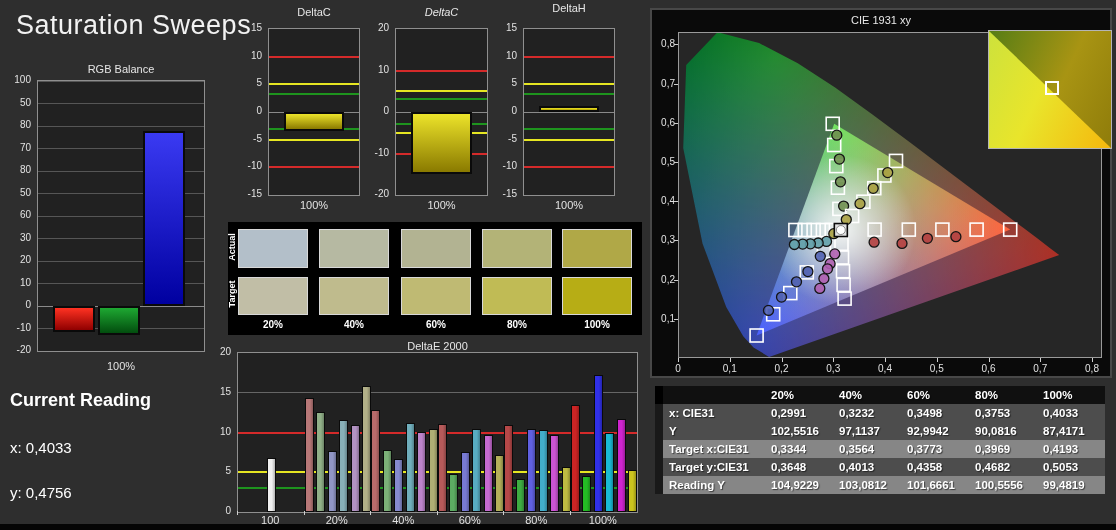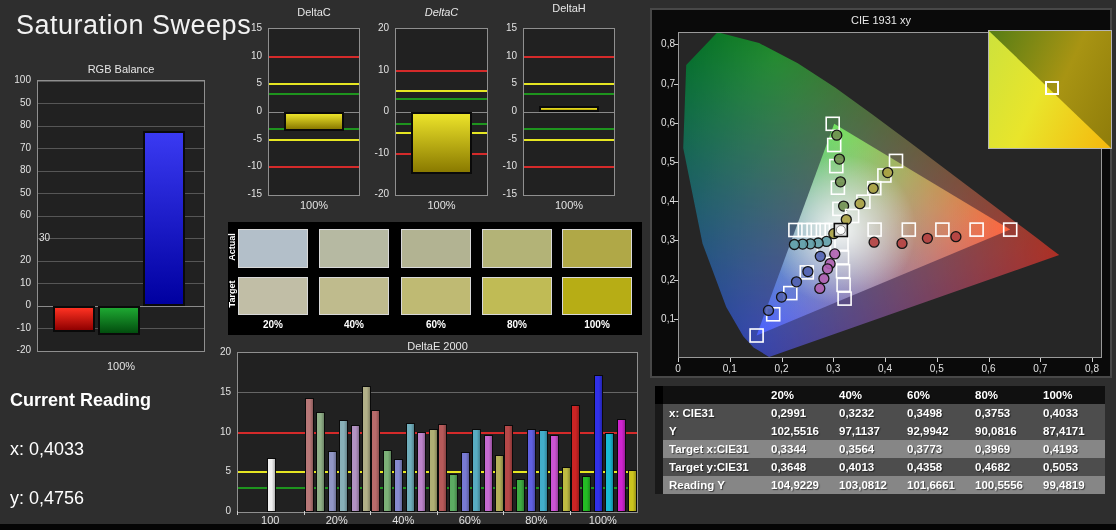--- a/index.html
+++ b/index.html
@@ -35,21 +35,21 @@
   #cie-title{position:absolute;left:0;right:0;top:4px;text-align:center;font-size:11px;color:#e8e8e8;}
   .cietick{position:absolute;font-size:10px;color:#e2e2e2;}
   #cie-inset{position:absolute;left:336px;top:20px;width:124px;height:119px;border:1px solid #b5b5b5;box-sizing:border-box;
     background:linear-gradient(115deg,#cde23c 0%,#e9e52b 45%,#f5b70d 100%);}
   #cie-inset .dark-half{position:absolute;inset:0;clip-path:polygon(0 0,100% 0,100% 100%);
     background:linear-gradient(115deg,#557d15 0%,#a89413 55%,#8f7c0a 100%);}
   #cie-inset .inset-marker{position:absolute;width:14px;height:14px;border:2px solid #fff;box-sizing:border-box;}
   
   #current-reading{position:absolute;left:10px;top:390px;color:#fff;}
   #current-reading .cr-title{font-size:18px;font-weight:bold;margin-bottom:8px;}
-  #current-reading .cr-line{font-size:18px;margin-bottom:9px;margin-top:28px;}
+  #current-reading .cr-line{font-size:15px;margin-bottom:9px;margin-top:28px;}
   
   #data-table{position:absolute;left:655px;top:386px;border-collapse:collapse;font-size:11.5px;color:#fff;}
   #data-table td{padding:1px 4px 2px 6px;height:15px;white-space:nowrap;font-weight:bold;
     text-shadow:1px 1px 1px rgba(0,0,0,.55);}
   #data-table tr.hdr td{background:#101010;}
   #data-table td.lead{width:8px;min-width:8px;padding:0;background:#191919;}
   #data-table tr.r-dark td:not(.lead){background:#4d4d4d;}
   #data-table tr.r-light td:not(.lead){background:#868686;}
   #data-table td.lab{width:92px;min-width:92px;}
   #data-table td.val{width:58px;min-width:58px;}
@@ -79,21 +79,21 @@
       <div class="bar" title="Red: -11.5" style="left: 14.94px; width: 42.33px; top: 225px; height: 25.875px; background: linear-gradient(rgb(255, 50, 34) 0%, rgb(143, 0, 0) 100%);"></div>
       <div class="bar" title="Green: -13" style="left: 59.76px; width: 42.33px; top: 225px; height: 29.25px; background: linear-gradient(rgb(30, 168, 50) 0%, rgb(2, 77, 14) 100%);"></div>
       <div class="bar" title="Blue: 78" style="left: 104.58px; width: 42.33px; top: 49.5px; height: 175.5px; background: linear-gradient(rgb(58, 58, 242) 0%, rgb(0, 0, 160) 100%);"></div>
     </div>
   <div class="xtick" style="left:37px;width:168px;top:302px;">100%</div>
 <div class="ytick" style="left: 0px; width: 31px; top: 286px;">-20</div>
     <div class="ytick" style="left: 0px; width: 31px; top: 263.5px;">-10</div>
     <div class="ytick" style="left: 0px; width: 31px; top: 241px;">0</div>
     <div class="ytick" style="left: 0px; width: 31px; top: 218.5px;">10</div>
     <div class="ytick" style="left: 0px; width: 31px; top: 196px;">20</div>
-    <div class="ytick" style="left: 0px; width: 42px; top: 173.5px; margin-left: 8px;">30</div>
+    <div class="ytick" style="left: 0px; width: 31px; top: 173.5px;">30</div>
     <div class="ytick" style="left: 0px; width: 31px; top: 151px;">60</div>
     <div class="ytick" style="left: 0px; width: 31px; top: 128.5px;">50</div>
     <div class="ytick" style="left: 0px; width: 31px; top: 106px;">80</div>
     <div class="ytick" style="left: 0px; width: 31px; top: 83.5px;">70</div>
     <div class="ytick" style="left: 0px; width: 31px; top: 61px;">80</div>
     <div class="ytick" style="left: 0px; width: 31px; top: 38.5px;">50</div>
     <div class="ytick" style="left: 0px; width: 31px; top: 16px;">100</div>
   </div>
 
 <div class="chart" id="chart-dl" style="left:240px;top:2px;width:125px;height:212px;">

